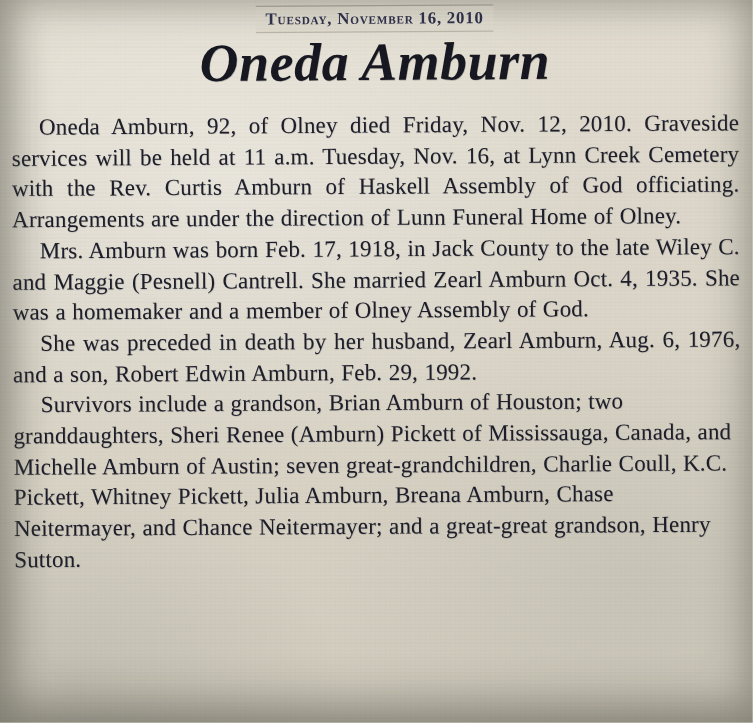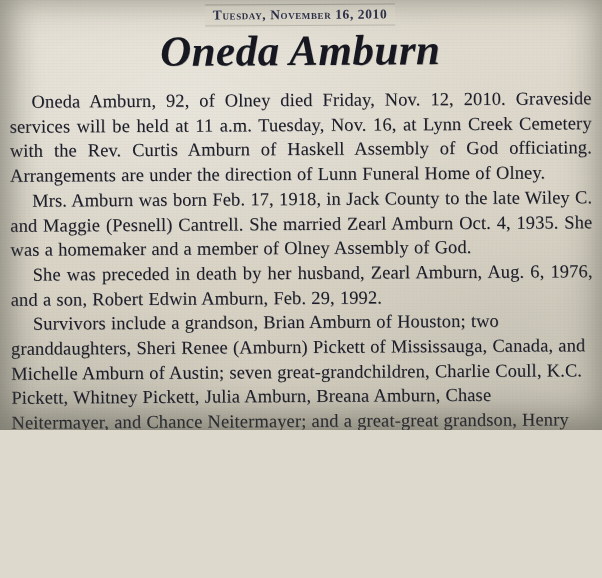--- a/index.html
+++ b/index.html
@@ -11,21 +11,21 @@
     height: 578px;
     overflow: hidden;
     background: #ded9cd;
     font-family: "Liberation Serif", serif;
   }
 
   
   #scan {
     position: relative;
     width: 602px;
-    height: 430px;
+    height: 578px;
     background:
       radial-gradient(ellipse 70% 55% at 30% 25%, rgba(255,255,255,0.30), rgba(255,255,255,0) 70%),
       radial-gradient(ellipse 60% 50% at 85% 80%, rgba(150,150,140,0.18), rgba(0,0,0,0) 70%),
       radial-gradient(ellipse 50% 40% at 10% 95%, rgba(140,140,130,0.22), rgba(0,0,0,0) 70%),
       linear-gradient(175deg, #e4dfd2 0%, #dcd7ca 35%, #d8d3c5 60%, #cfcabb 100%);
     overflow: hidden;
   }
   
   #grain {
     position: absolute;

